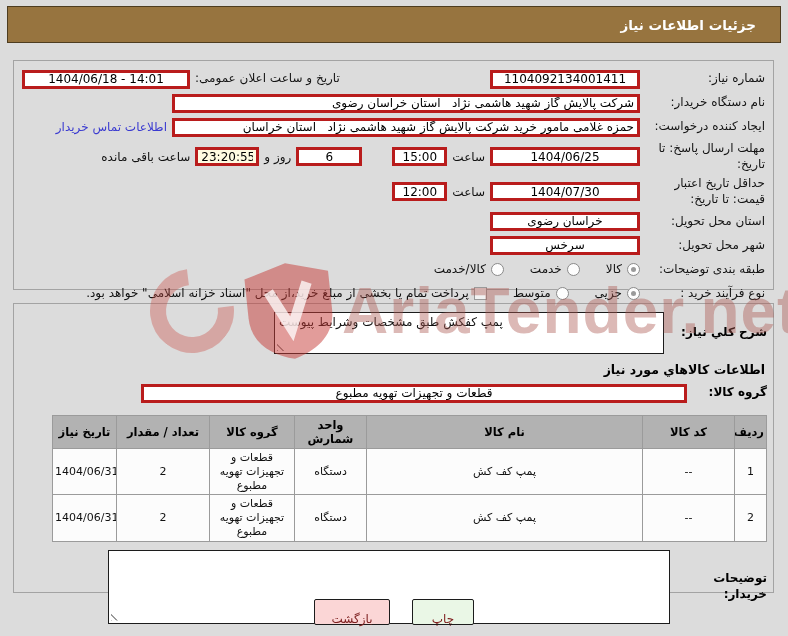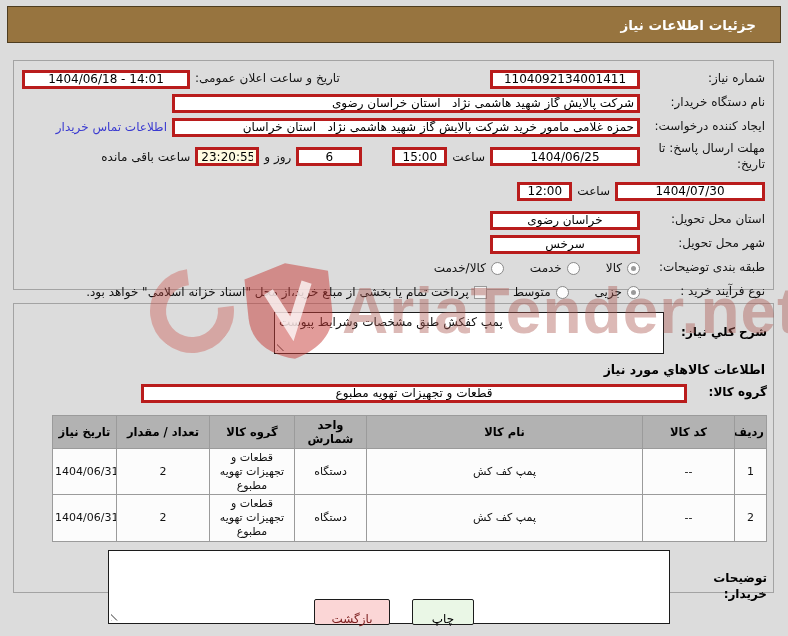--- a/index.html
+++ b/index.html
@@ -95,21 +95,21 @@
   
   .btnrow {
     position:absolute; top:599px; right:0; left:0;
     display:flex; justify-content:center; align-items:center; gap:22px;
   }
   .btn {
     height:24px; border:1px solid #1c1c1c; border-radius:2px;
     font-family:"DejaVu Sans", sans-serif; font-size:12px;
     padding:12px 14px; cursor:pointer;
   }
-  .btn.print { background:#eaf7e6; color:#000000; min-width:62px; }
+  .btn.print { background:#eaf7e6; color:#7f1d1d; min-width:62px; }
   .btn.back  { background:#fbd6d6; color:#7c1f1f; min-width:76px; }
 
   
   .watermark {
     position:absolute; top:246px; left:150px; right:0; height:130px;
     display:flex; align-items:center; direction:ltr;
     pointer-events:none; z-index:50; overflow:hidden;
   }
   .wm-swirl {
     width:84px; height:84px; flex:none;
@@ -157,20 +157,21 @@
       <input class="box w150 center ltr" readonly="" value="1404/06/25" style="">
       <span class="lbl-auto">ساعت</span>
       <input class="box w55 center ltr" readonly="" value="15:00" style="">
       <input class="box w66 center ltr gap30" readonly="" value="6" style="">
       <span class="lbl-auto">روز و</span>
       <input class="box w62 center ltr cream" readonly="" value="23:20:55" style="">
       <span class="lbl-auto">ساعت باقی مانده</span>
     </div>
 
     <div class="frow" style="min-height:30px">
+      <span class="lbl">حداقل تاریخ اعتبار قیمت: تا تاریخ:</span>
       <input class="box w150 center ltr" readonly="" value="1404/07/30" style="">
       <span class="lbl-auto">ساعت</span>
       <input class="box w55 center ltr" readonly="" value="12:00" style="">
     </div>
 
     <div class="frow">
       <span class="lbl">استان محل تحویل:</span>
       <input class="box w150 center" readonly="" value="خراسان رضوی" style="">
     </div>
 

